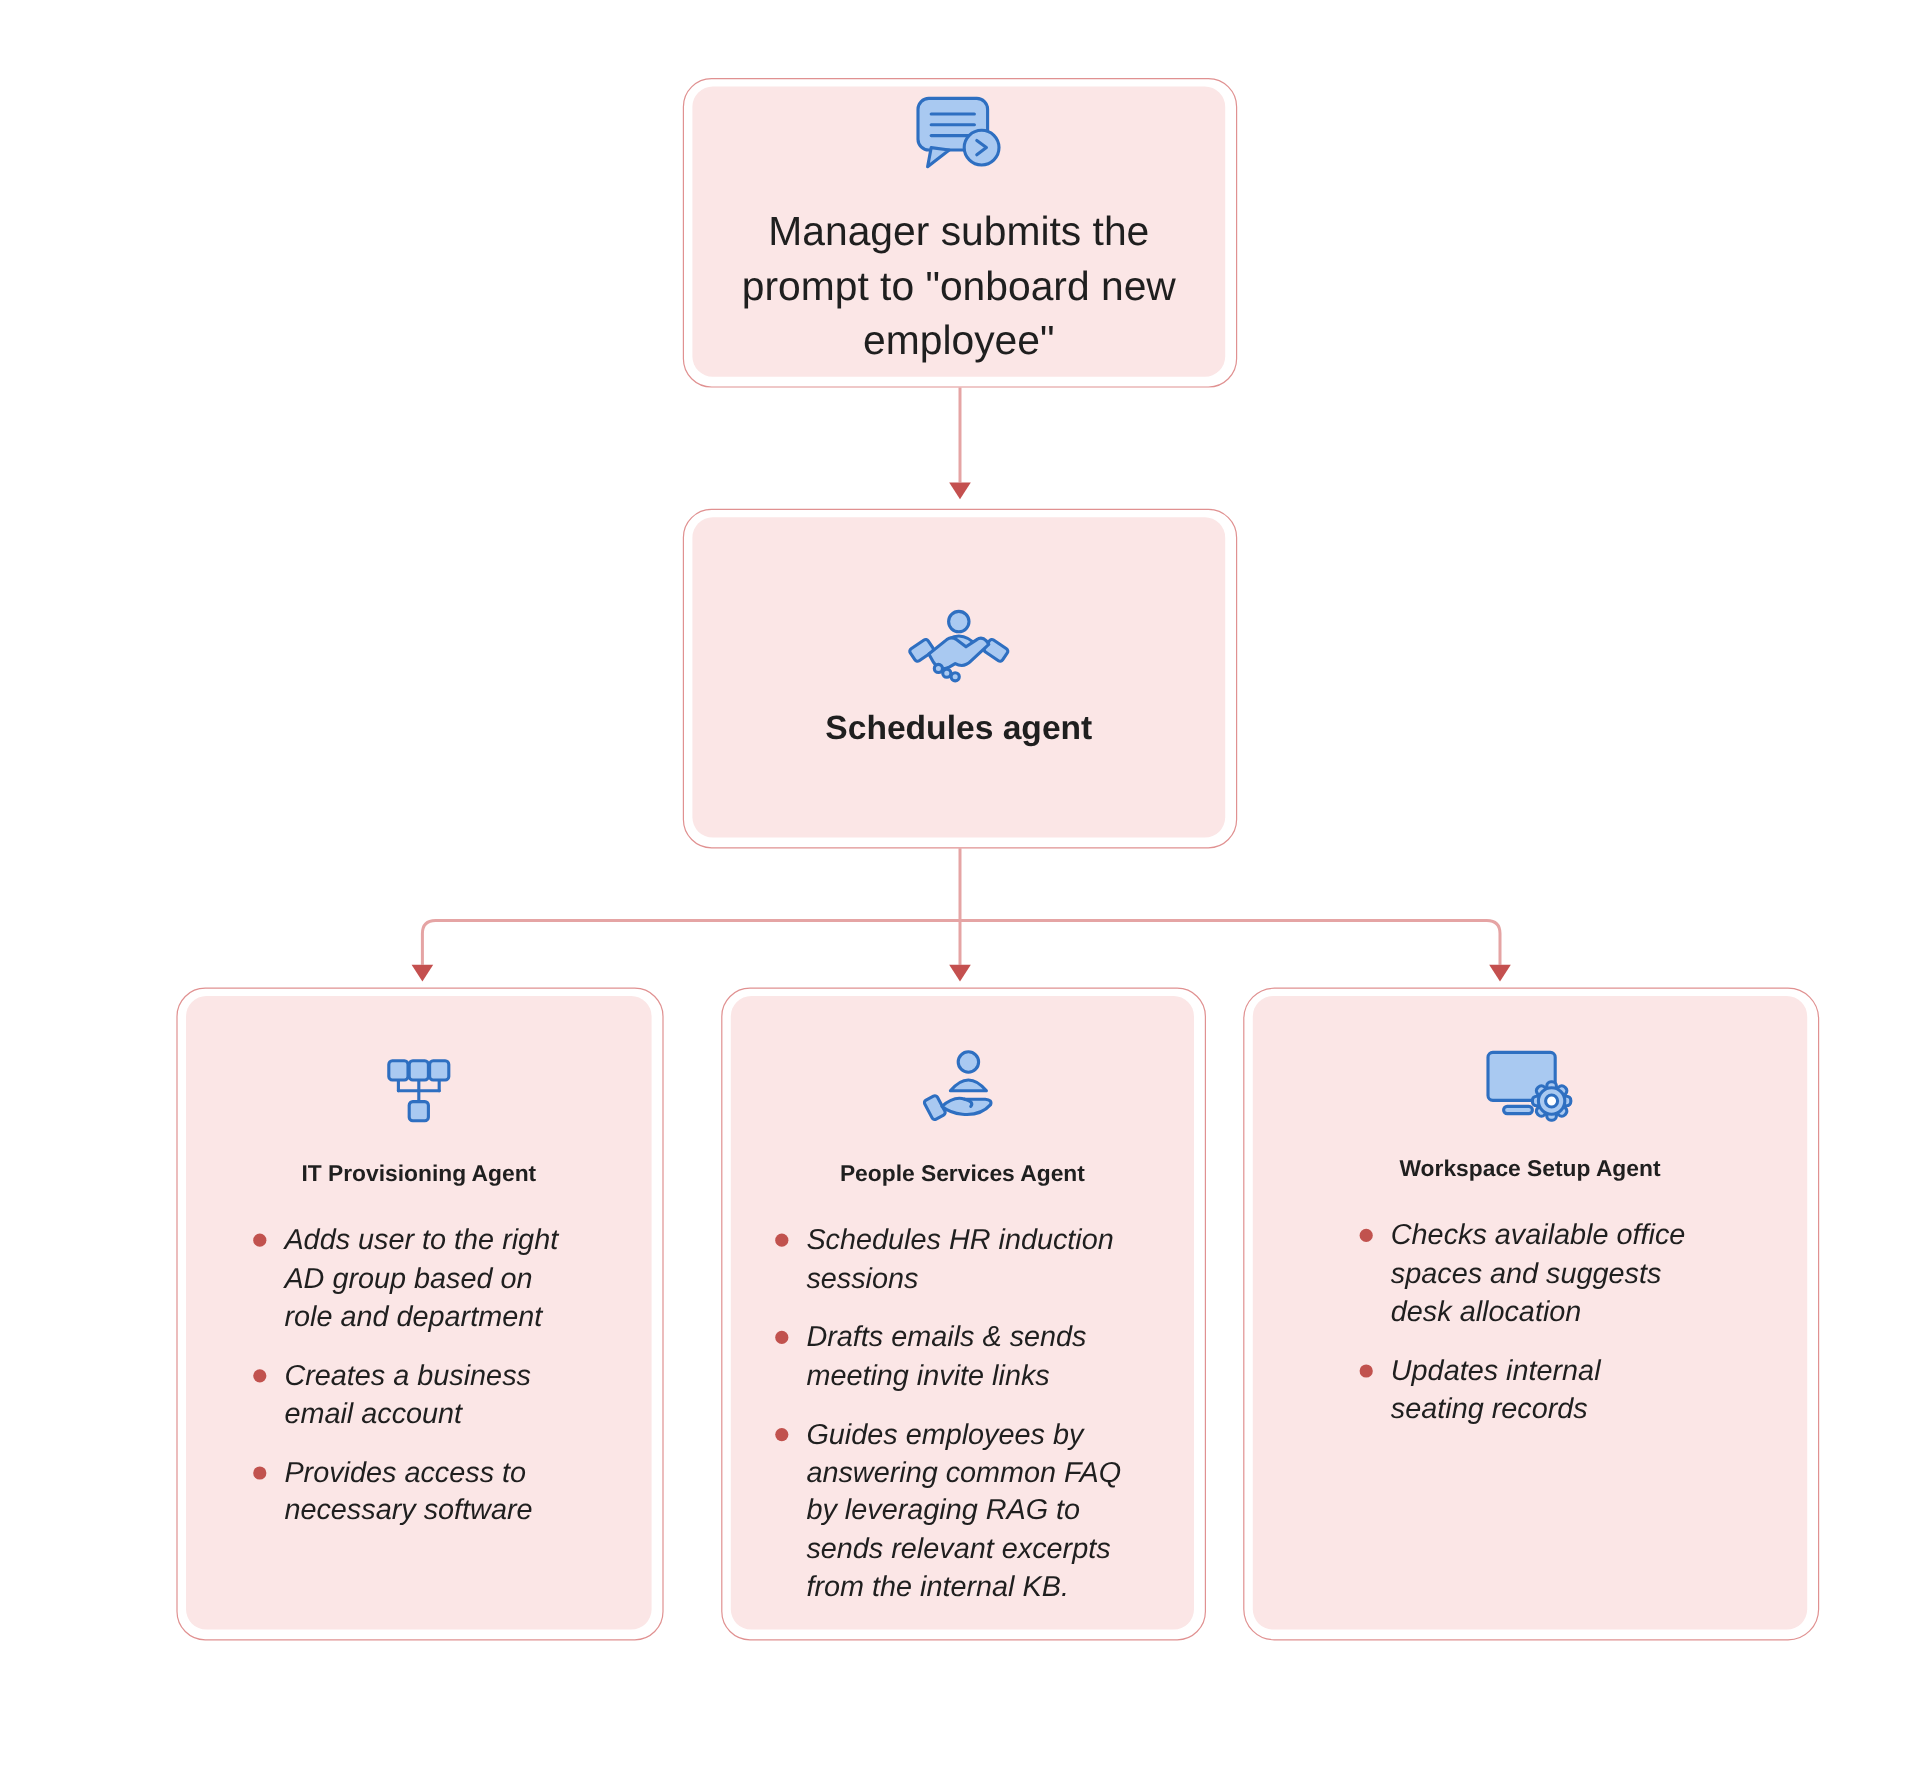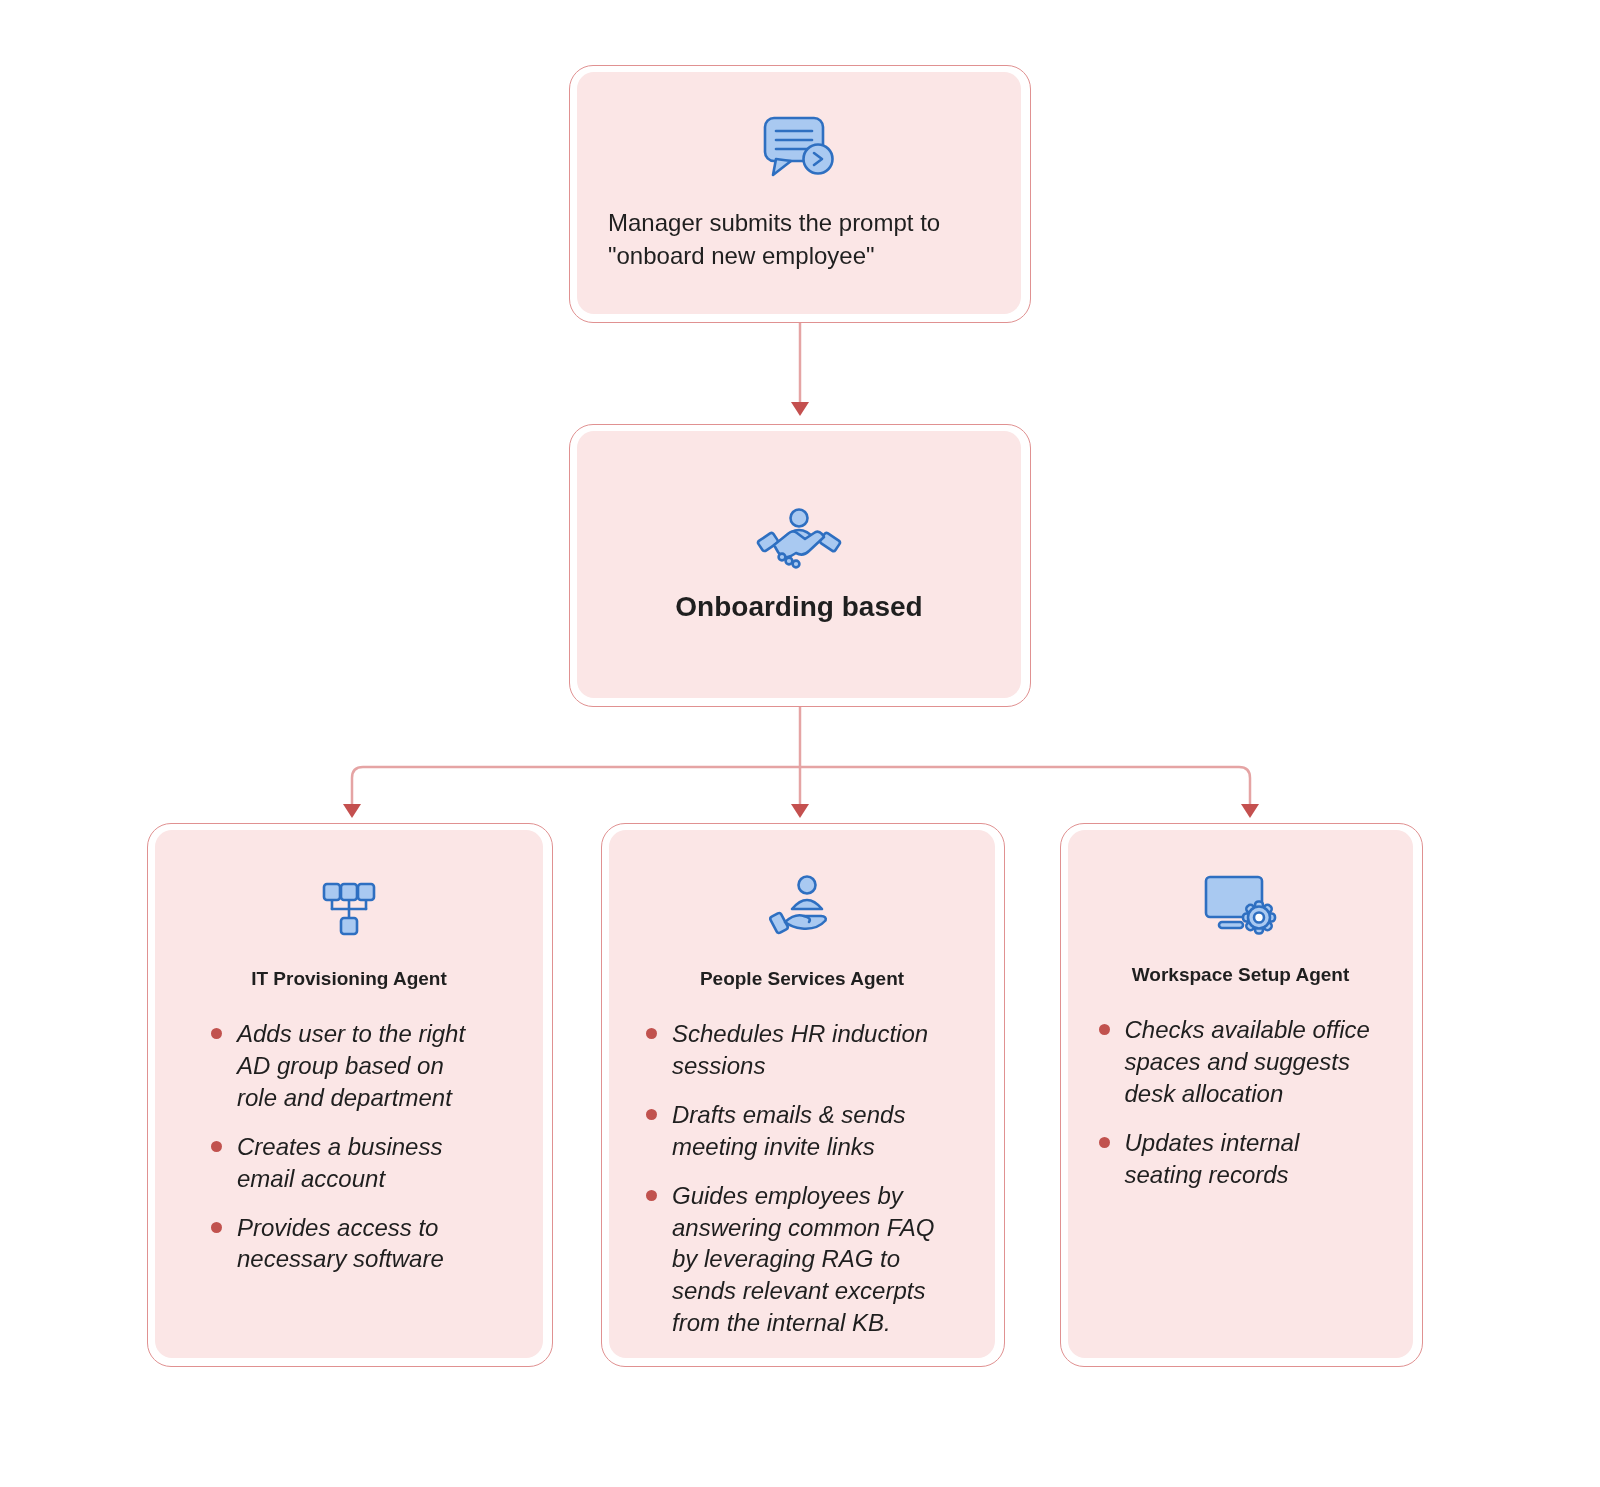--- a/index.html
+++ b/index.html
@@ -33,23 +33,23 @@
     display:flex;flex-direction:column;align-items:center;
   }
   .card-inner.center{justify-content:center;}
 
   .card-top{left:569px;top:65px;width:462px;height:258px;}
   .card-onboarding{left:569px;top:424px;width:462px;height:283px;}
   .card-agent{top:823px;height:544px;}
   .card-agent .card-inner{padding-top:42px;justify-content:flex-start;}
   .agent-0{left:147px;width:406px;}
   .agent-1{left:601px;width:404px;}
-  .agent-2{left:1060px;width:363px;}
-
-  .top-text{font-size:24px;line-height:1.34;text-align:left;max-width:382px;margin-top:27px;}
+  .agent-2{left:1036px;width:480px;border-radius:26px;}
+
+  .top-text{font-size:34px;line-height:1.34;text-align:center;max-width:382px;margin-top:27px;}
   .ob-title{font-size:28px;font-weight:bold;margin-top:20px;}
   .ob-desc{font-size:26px;line-height:1.34;text-align:center;max-width:394px;margin-top:13px;}
 
   .agent-title{font-size:19px;font-weight:bold;margin-top:26px;text-align:center;}
   ul.bullets{list-style:none;margin:28px 0 0 0;padding:0;display:flex;flex-direction:column;gap:17px;font-style:italic;}
   ul.bullets li{display:flex;gap:15px;align-items:flex-start;font-size:24px;line-height:1.33;}
   .dot{flex:0 0 11px;width:11px;height:11px;border-radius:50%;background:var(--bullet-dot);margin-top:10px;}
   .agent-0 .b-text{max-width:250px;}
   .agent-1 .b-text{max-width:286px;}
   .agent-2 .b-text{max-width:258px;}
@@ -101,21 +101,21 @@
       <svg class="icon" width="86" height="64" viewBox="0 0 86 64" aria-hidden="true">
         <circle class="ic-fill" cx="43" cy="11" r="8.5"></circle>
         <path class="ic-fill" d="M27 32 Q43 14 59 32 Z"></path>
         <rect class="ic-fill" x="3" y="29" width="18" height="12" rx="2.5" transform="rotate(-34 12 35)"></rect>
         <rect class="ic-fill" x="65" y="29" width="18" height="12" rx="2.5" transform="rotate(34 74 35)"></rect>
         <path class="ic-fill" d="M18 38 L33 26 Q37 23 41 26 L49 32 L58 26 Q62 23 66 27 L68 30 L53 44 Q47 50 40 46 L35 49 Q27 53 22 45 Z"></path>
         <circle class="ic-fill" cx="26" cy="50" r="3.4"></circle>
         <circle class="ic-fill" cx="33" cy="54" r="3.4"></circle>
         <circle class="ic-fill" cx="40" cy="57" r="3.4"></circle>
       </svg>
-      <div class="ob-title">Onboarding based</div>
+      <div class="ob-title">Schedules agent</div>
     </div>
   </div>
 
   <div class="card card-agent agent-0">
     <div class="card-inner">
       <svg class="icon" width="68" height="70" viewBox="0 0 68 70" aria-hidden="true">
         <line class="ic-line" x1="17" y1="28" x2="17" y2="37"></line>
         <line class="ic-line" x1="34" y1="28" x2="34" y2="37"></line>
         <line class="ic-line" x1="51" y1="28" x2="51" y2="37"></line>
         <line class="ic-line" x1="17" y1="37" x2="51" y2="37"></line>

